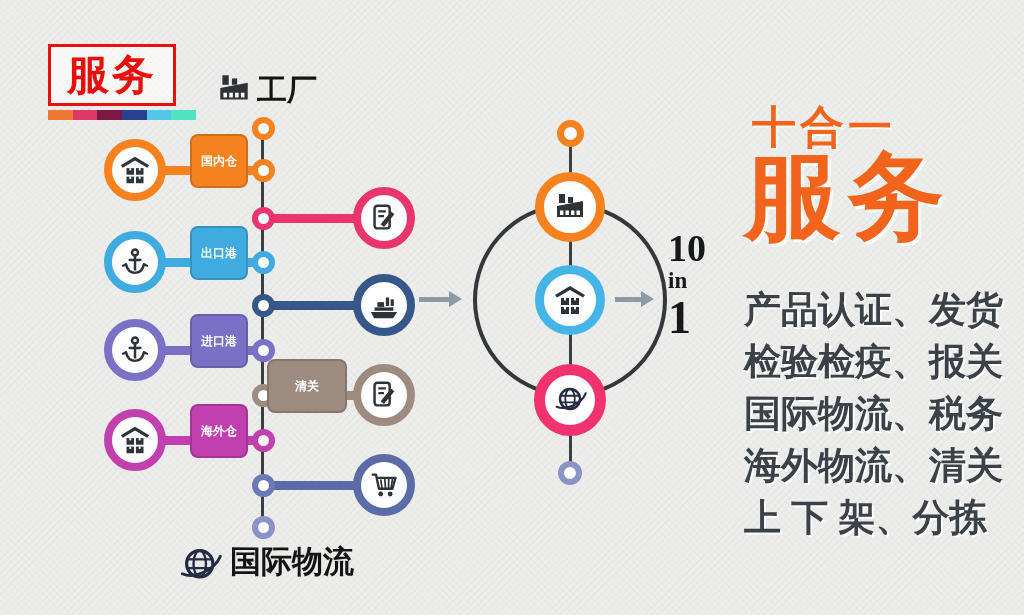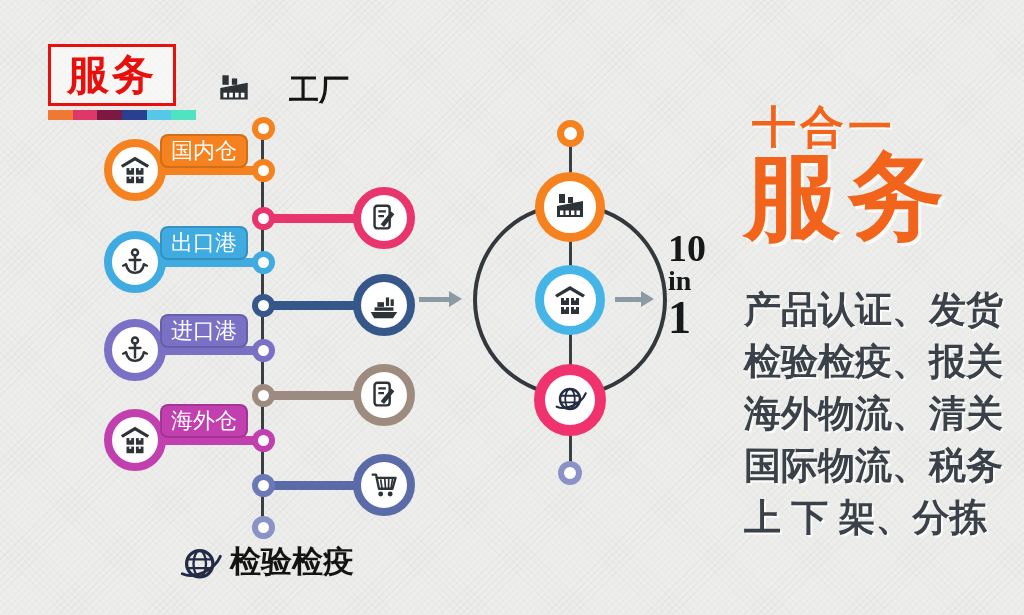--- a/index.html
+++ b/index.html
@@ -24,37 +24,37 @@
   .node{width:11px;height:11px;border:6px solid #999;}
   
   .circle{border-radius:50%;background:#fff;display:flex;align-items:center;justify-content:center;
     box-sizing:content-box;z-index:4;}
   .c62{width:46px;height:46px;border:8px solid #999;}
   .c70{width:52px;height:52px;border:9px solid #999;}
   .c72{width:50px;height:50px;border:11px solid #999;}
   
   .bar{height:9px;z-index:2;border-radius:4px;}
   
-  .pill{padding:2px 9px;border-radius:8px;color:#fff;font-weight:400;font-size:22px;
+  .pill{padding:12px 9px;border-radius:8px;color:#fff;font-weight:700;font-size:12px;
     line-height:26px;border:2px solid rgba(0,0,0,0.15);z-index:6;white-space:nowrap;
     font-family:"Liberation Sans",sans-serif;}
   .node,.circle{z-index:5;}
   
   .ep-label{font-weight:700;color:#141414;font-family:"DejaVu Serif",serif;}
   
   .hub-outline{width:186px;height:186px;border:4px solid #33383D;border-radius:50%;
     background:transparent;box-sizing:content-box;z-index:1;}
   
   .arrow-bar{height:5px;background:#8C9AA6;z-index:3;}
   .arrow-head{width:0;height:0;border-top:8px solid transparent;border-bottom:8px solid transparent;
     border-left:13px solid #8C9AA6;z-index:3;}
   
   .ten{width:70px;text-align:left;font-family:"Liberation Serif",serif;color:#17181A;z-index:7;}
   .ten .t1{font-size:38px;font-weight:700;line-height:40px;}
-  .ten .t2{font-size:28px;font-weight:700;line-height:26px;}
+  .ten .t2{font-size:23px;font-weight:700;line-height:26px;}
   .ten .t3{font-size:46px;font-weight:700;line-height:48px;}
   
   .subtitle{font-size:44px;font-weight:900;color:#F2641C;letter-spacing:4px;
     text-shadow:2px 2px 0 rgba(255,255,255,0.7);}
   .title-big{font-size:96px;font-weight:900;color:#F2641C;letter-spacing:8px;line-height:100px;
     text-shadow:3px 3px 0 rgba(255,255,255,0.7);}
   .services div{font-size:37px;font-weight:800;color:#3A4148;line-height:52px;white-space:nowrap;
     text-shadow:2px 2px 0 rgba(255,255,255,0.8);}
   svg{display:block;}
 </style>
@@ -79,21 +79,21 @@
     <svg width="38" height="38" viewBox="0 0 36 36" fill="#2E3338">
       <rect x="7" y="5" width="6" height="9"></rect>
         <rect x="16" y="8" width="5" height="6"></rect>
       <path d="M5 17 L31 12 L31 28 L5 28 Z"></path>
       <rect x="8" y="21.5" width="3.4" height="4.5" fill="#fff"></rect>
       <rect x="13.5" y="21.5" width="3.4" height="4.5" fill="#fff"></rect>
       <rect x="19" y="21.5" width="3.4" height="4.5" fill="#fff"></rect>
       <rect x="24.5" y="21.5" width="3.4" height="4.5" fill="#fff"></rect>
     </svg>
   </div>
-  <div class="abs ep-label" style="left:257px;top:70px;font-size:30px;margin-left:32px;">工厂</div>
+  <div class="abs ep-label" style="left:257px;top:70px;font-size:30px;">工厂</div>
 
   <div class="abs vline" style="left:261px;top:128px;height:400px;"></div>
 
   <div class="abs bar" style="left:135px;top:165.5px;width:128px;background:#F5821F;"></div>
   <div class="abs bar" style="left:135px;top:257.5px;width:128px;background:#3FABE0;"></div>
   <div class="abs bar" style="left:135px;top:345.5px;width:128px;background:#7A70C5;"></div>
   <div class="abs bar" style="left:135px;top:435.5px;width:128px;background:#C23FB0;"></div>
   <div class="abs bar" style="left:263px;top:213.5px;width:121px;background:#E8356D;"></div>
   <div class="abs bar" style="left:263px;top:300.5px;width:121px;background:#35578A;"></div>
   <div class="abs bar" style="left:263px;top:390.5px;width:121px;background:#9D8B80;"></div>
@@ -185,30 +185,31 @@
       <circle cx="14.5" cy="27.5" r="2.6" fill="#2E3338"></circle>
         <circle cx="24.5" cy="27.5" r="2.6" fill="#2E3338"></circle>
     </svg>
   </div>
 
   <div class="abs pill" style="right:776px;top:134px;background:#F5821F;">国内仓</div>
   <div class="abs pill" style="right:776px;top:226px;background:#3FABE0;">出口港</div>
   <div class="abs pill" style="right:776px;top:314px;background:#7A70C5;">进口港</div>
   <div class="abs pill" style="right:776px;top:404px;background:#C23FB0;">海外仓</div>
 
+  <div class="abs pill" style="left:267px;top:359px;background:#9D8B80;min-width:58px;text-align:center;">清关</div>
 
   <div class="abs" style="left:176px;top:540px;">
     <svg width="50" height="50" viewBox="0 0 40 40">
       <circle cx="19" cy="19" r="10.5" fill="none" stroke="#232B45" stroke-width="2.6"></circle>
       <ellipse cx="19" cy="19" rx="5" ry="10.5" fill="none" stroke="#232B45" stroke-width="1.9"></ellipse>
       <path d="M9 15.5 h20 M9 22.5 h20" stroke="#232B45" stroke-width="1.9"></path>
       <path d="M5 27 C15 31.5 31 24 35.5 13" fill="none" stroke="#232B45" stroke-width="2.3" stroke-linecap="round"></path>
     </svg>
   </div>
-  <div class="abs ep-label" style="left:230px;top:541px;font-size:31px;">检验检疫</div>
+  <div class="abs ep-label" style="left:230px;top:541px;font-size:31px;">国际物流</div>
 
   <div class="abs vline" style="left:568.5px;top:133px;height:340px;"></div>
   <div class="abs hub-outline" style="left:473px;top:203px;"></div>
   <div class="abs ring" style="left:556.5px;top:119.5px;width:13px;height:13px;border:7px solid #F5821F;z-index:5;"></div>
 
   <div class="abs circle c70" style="left:535px;top:172px;border-color:#F5821F;">
     <svg width="36" height="36" viewBox="0 0 36 36" fill="#2E3338">
       <rect x="7" y="5" width="6" height="9"></rect>
         <rect x="16" y="8" width="5" height="6"></rect>
       <path d="M5 17 L31 12 L31 28 L5 28 Z"></path>
@@ -250,18 +251,18 @@
     <div class="t1">10</div>
     <div class="t2">in</div>
     <div class="t3">1</div>
   </div>
 
   <div class="abs subtitle" style="left:752px;top:98px;">十合一</div>
   <div class="abs title-big" style="left:744px;top:146px;">服务</div>
   <div class="abs services" style="left:744px;top:284px;">
     <div>产品认证、发货</div>
     <div>检验检疫、报关</div>
+    <div>国际物流、税务</div>
     <div>海外物流、清关</div>
-    <div>国际物流、税务</div>
     <div>上 下 架、分拣</div>
   </div>
 
 </div>
 
 </body></html>

